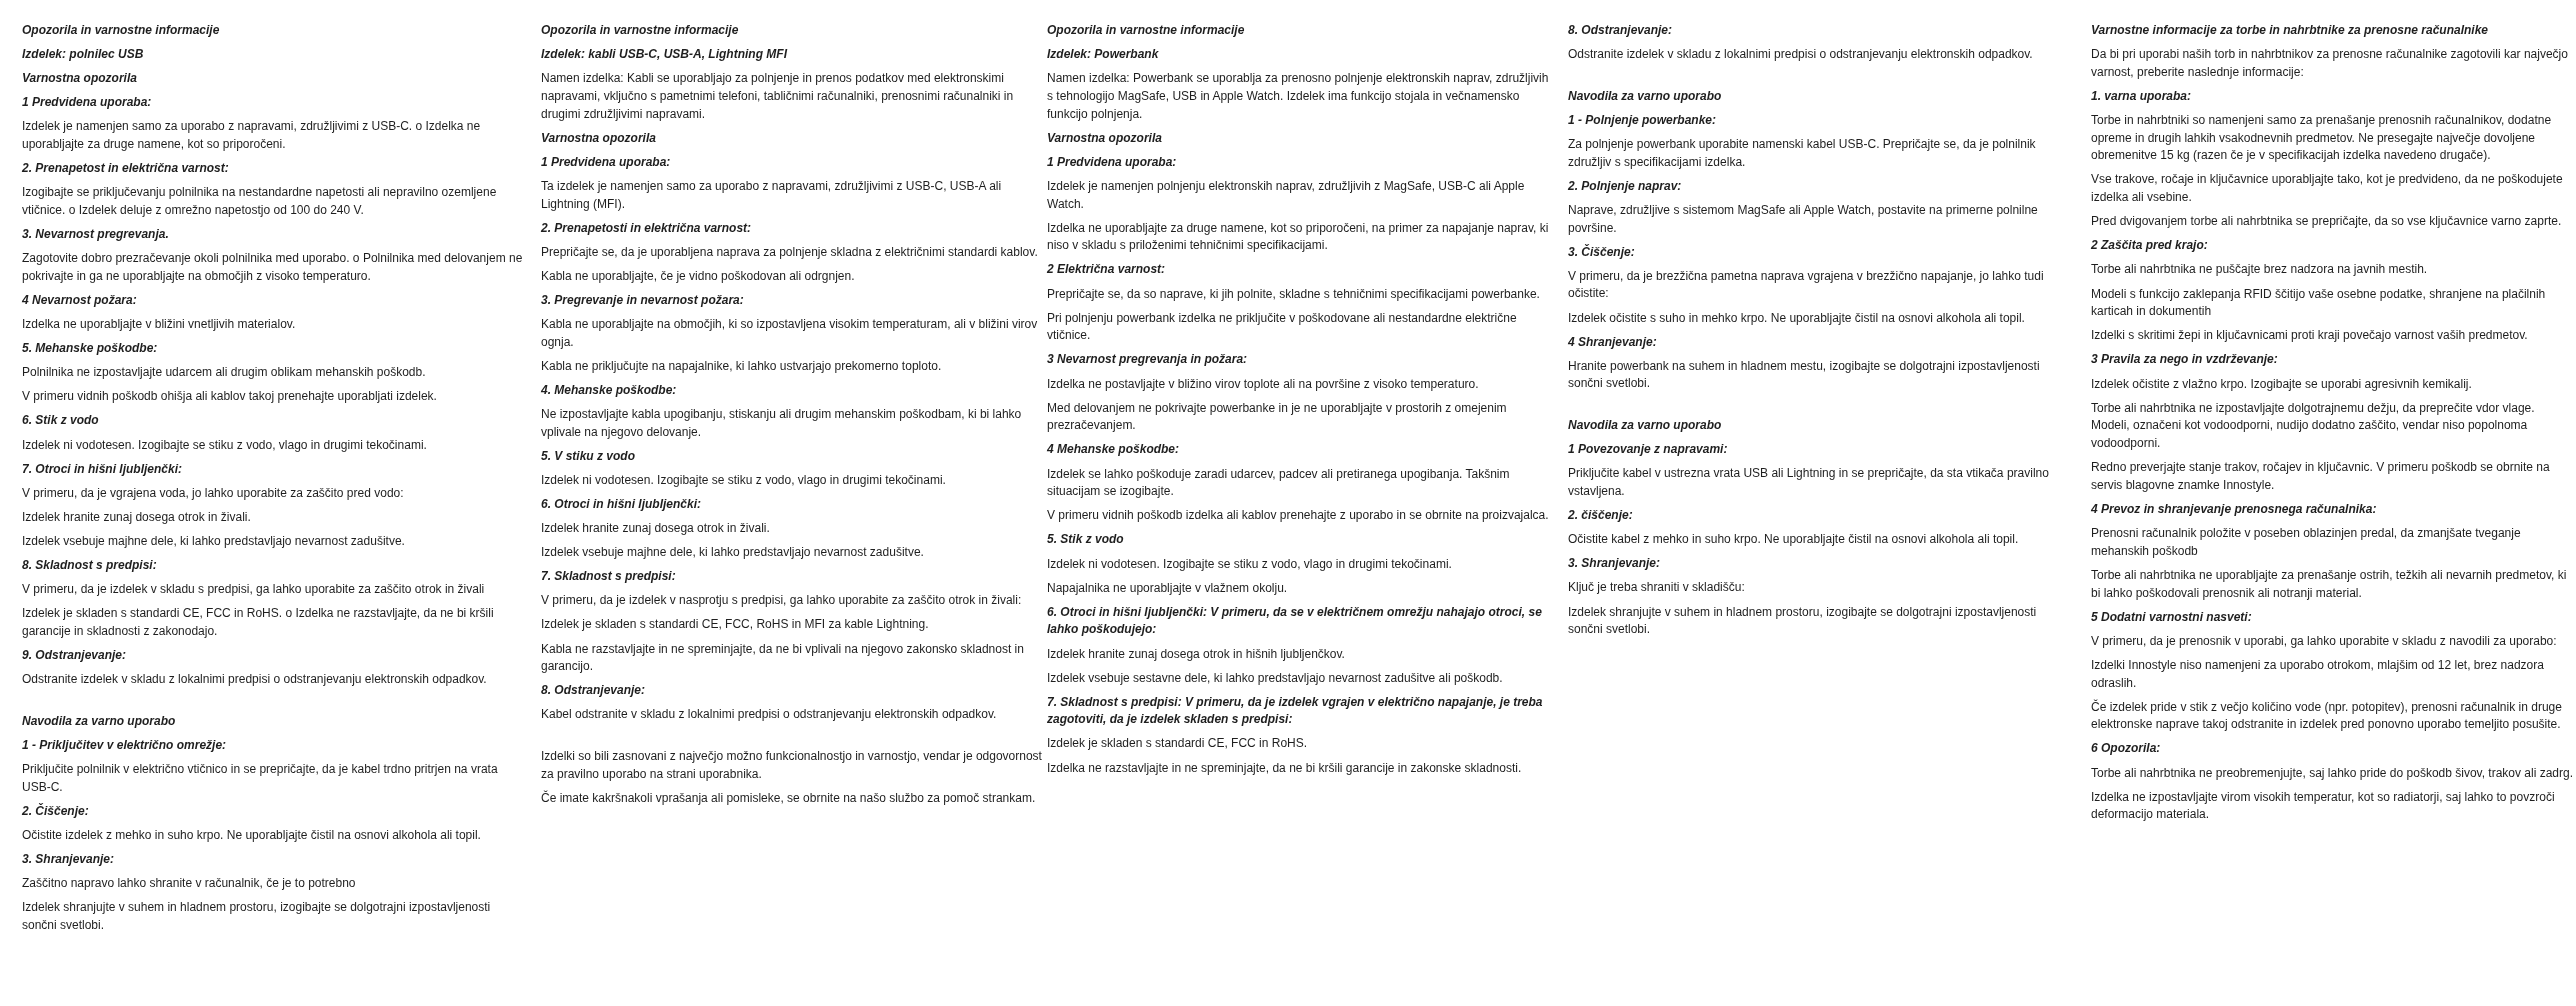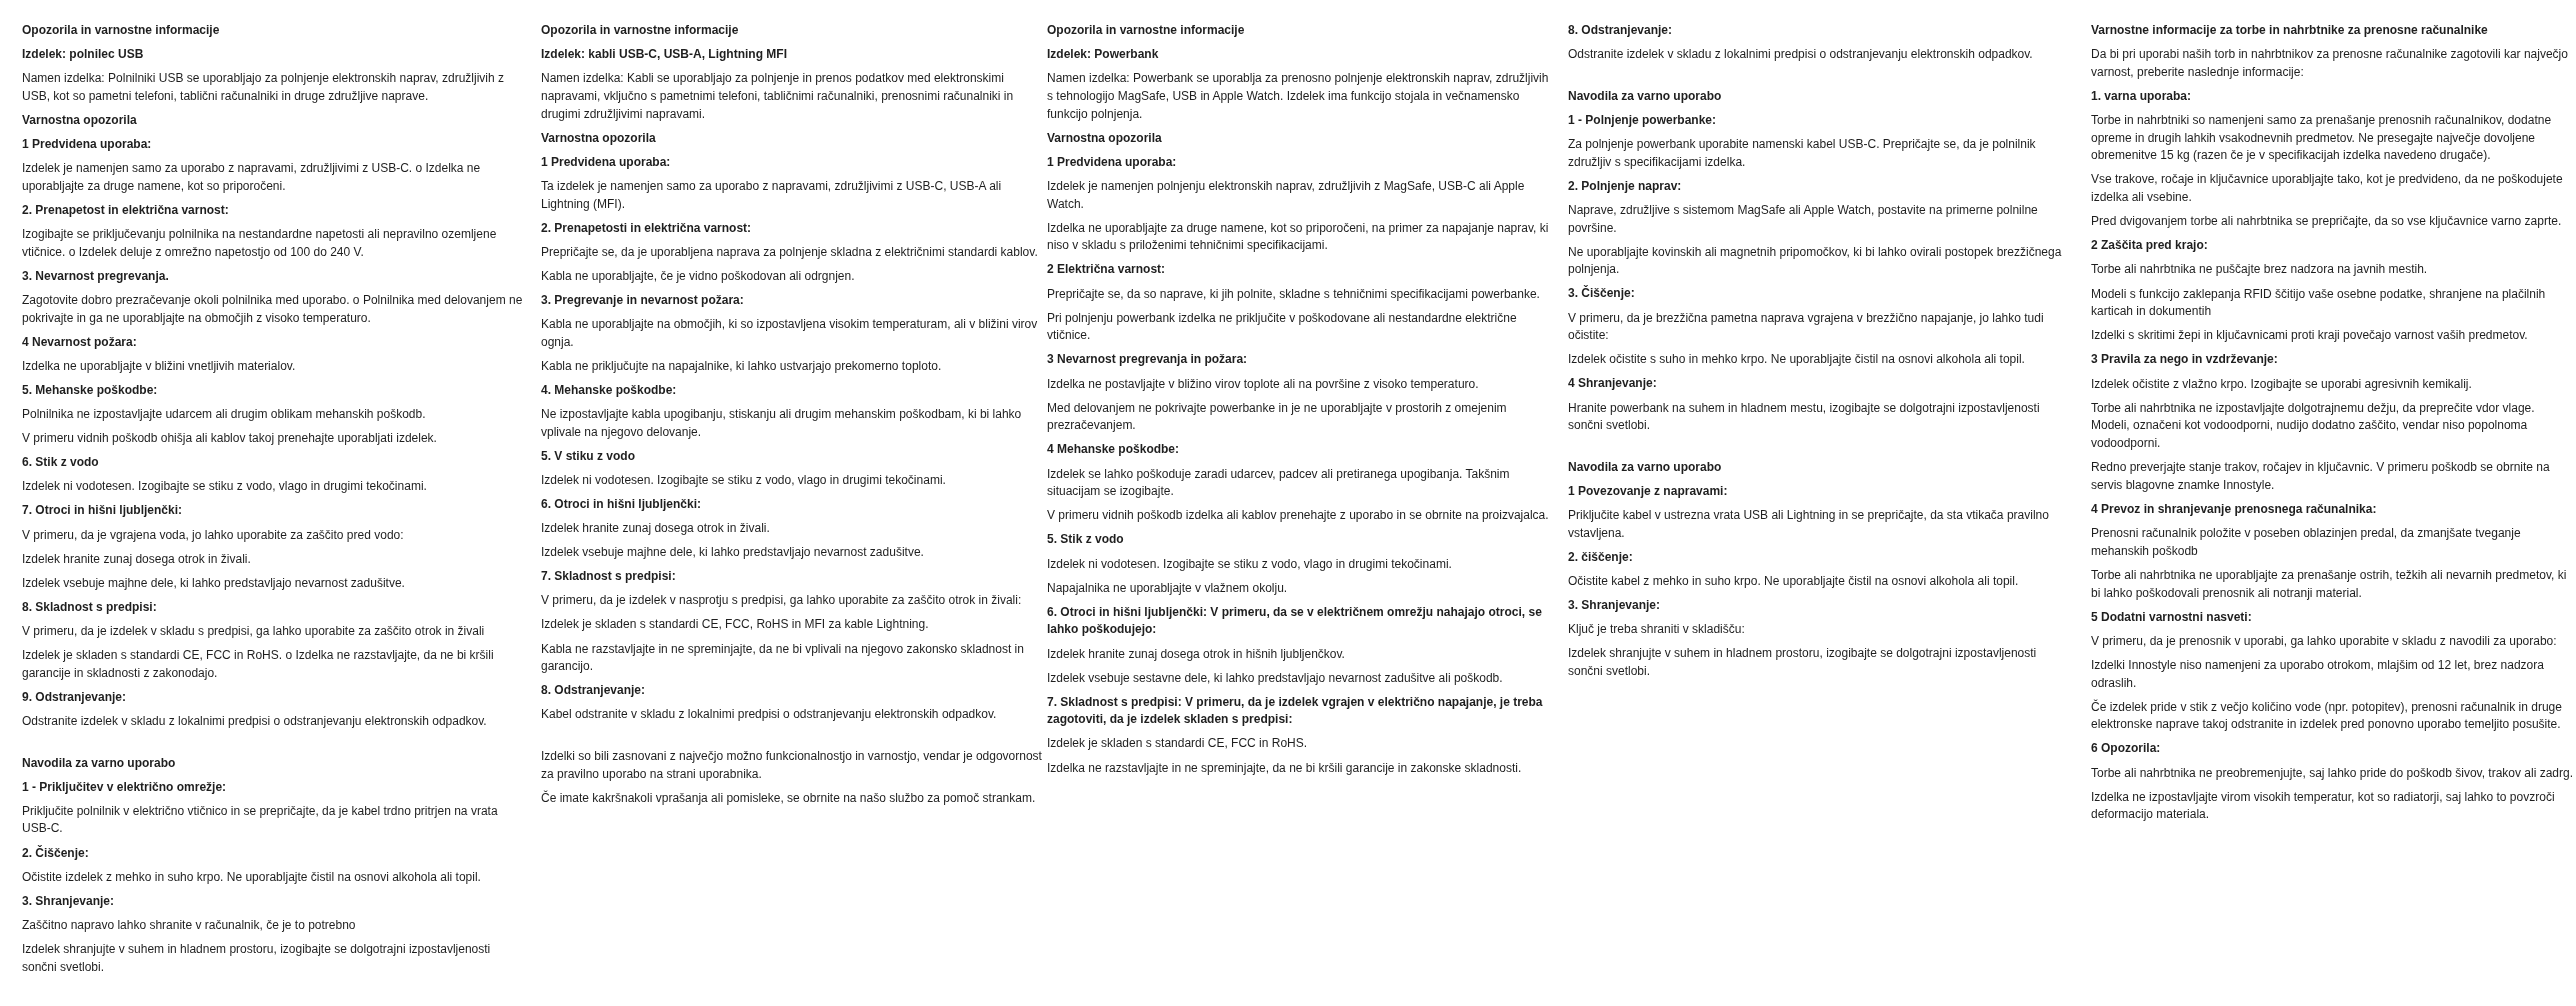--- a/index.html
+++ b/index.html
@@ -11,31 +11,30 @@
     overflow: hidden;
   }
   .doc { position: relative; width: 2576px; height: 1006px; background: #ffffff; }
   .column { position: absolute; top: 22px; }
   .col0 { left: 22px;   width: 503px; }
   .col1 { left: 541px;  width: 503px; }
   .col2 { left: 1047px; width: 506px; }
   .col3 { left: 1568px; width: 499px; }
   .col4 { left: 2091px; width: 483px; }
   .blk { margin: 0 0 6.4px 0; font-size: 12px; line-height: 17.7px; font-weight: 400; }
-  h3.blk { font-weight: 700; }
+  h3.blk { font-weight: 700; font-style: italic; }
   .gap { margin-top: 24px; }
 </style>
 </head>
 <body>
 
 <div class="doc">
   <div class="column col0">
       <h3 class="blk">Opozorila in varnostne informacije</h3>
       <h3 class="blk">Izdelek: polnilec USB</h3>
-      <p class="blk">Namen izdelka: Polnilniki USB se uporabljajo za polnjenje elektronskih naprav, združljivih z USB, kot so pametni telefoni, tablični računalniki in druge združljive naprave.</p>
       <h3 class="blk">Varnostna opozorila</h3>
       <h3 class="blk">1 Predvidena uporaba:</h3>
       <p class="blk">Izdelek je namenjen samo za uporabo z napravami, združljivimi z USB-C. o Izdelka ne uporabljajte za druge namene, kot so priporočeni.</p>
       <h3 class="blk">2. Prenapetost in električna varnost:</h3>
       <p class="blk">Izogibajte se priključevanju polnilnika na nestandardne napetosti ali nepravilno ozemljene vtičnice. o Izdelek deluje z omrežno napetostjo od 100 do 240 V.</p>
       <h3 class="blk">3. Nevarnost pregrevanja.</h3>
       <p class="blk">Zagotovite dobro prezračevanje okoli polnilnika med uporabo. o Polnilnika med delovanjem ne pokrivajte in ga ne uporabljajte na območjih z visoko temperaturo.</p>
       <h3 class="blk">4 Nevarnost požara:</h3>
       <p class="blk">Izdelka ne uporabljajte v bližini vnetljivih materialov.</p>
       <h3 class="blk">5. Mehanske poškodbe:</h3>
@@ -118,21 +117,20 @@
       <p class="blk">Izdelka ne razstavljajte in ne spreminjajte, da ne bi kršili garancije in zakonske skladnosti.</p>
     </div>
   <div class="column col3">
       <h3 class="blk">8. Odstranjevanje:</h3>
       <p class="blk">Odstranite izdelek v skladu z lokalnimi predpisi o odstranjevanju elektronskih odpadkov.</p>
       <h3 class="blk gap">Navodila za varno uporabo</h3>
       <h3 class="blk">1 - Polnjenje powerbanke:</h3>
       <p class="blk">Za polnjenje powerbank uporabite namenski kabel USB-C. Prepričajte se, da je polnilnik združljiv s specifikacijami izdelka.</p>
       <h3 class="blk">2. Polnjenje naprav:</h3>
       <p class="blk">Naprave, združljive s sistemom MagSafe ali Apple Watch, postavite na primerne polnilne površine.</p>
-      <p class="blk">Ne uporabljajte kovinskih ali magnetnih pripomočkov, ki bi lahko ovirali postopek brezžičnega polnjenja.</p>
       <h3 class="blk">3. Čiščenje:</h3>
       <p class="blk">V primeru, da je brezžična pametna naprava vgrajena v brezžično napajanje, jo lahko tudi očistite:</p>
       <p class="blk">Izdelek očistite s suho in mehko krpo. Ne uporabljajte čistil na osnovi alkohola ali topil.</p>
       <h3 class="blk">4 Shranjevanje:</h3>
       <p class="blk">Hranite powerbank na suhem in hladnem mestu, izogibajte se dolgotrajni izpostavljenosti sončni svetlobi.</p>
       <h3 class="blk gap">Navodila za varno uporabo</h3>
       <h3 class="blk">1 Povezovanje z napravami:</h3>
       <p class="blk">Priključite kabel v ustrezna vrata USB ali Lightning in se prepričajte, da sta vtikača pravilno vstavljena.</p>
       <h3 class="blk">2. čiščenje:</h3>
       <p class="blk">Očistite kabel z mehko in suho krpo. Ne uporabljajte čistil na osnovi alkohola ali topil.</p>

